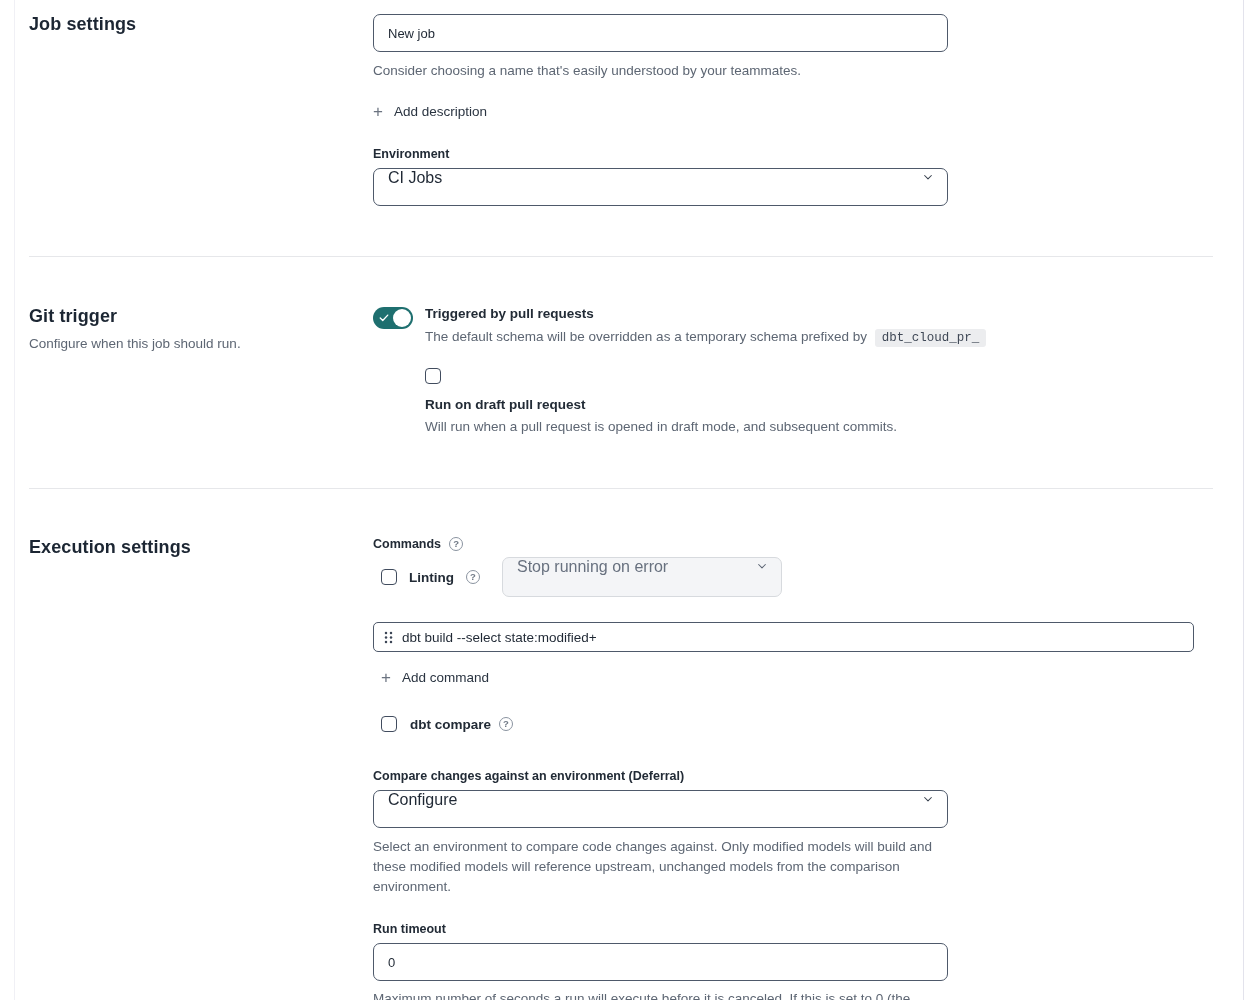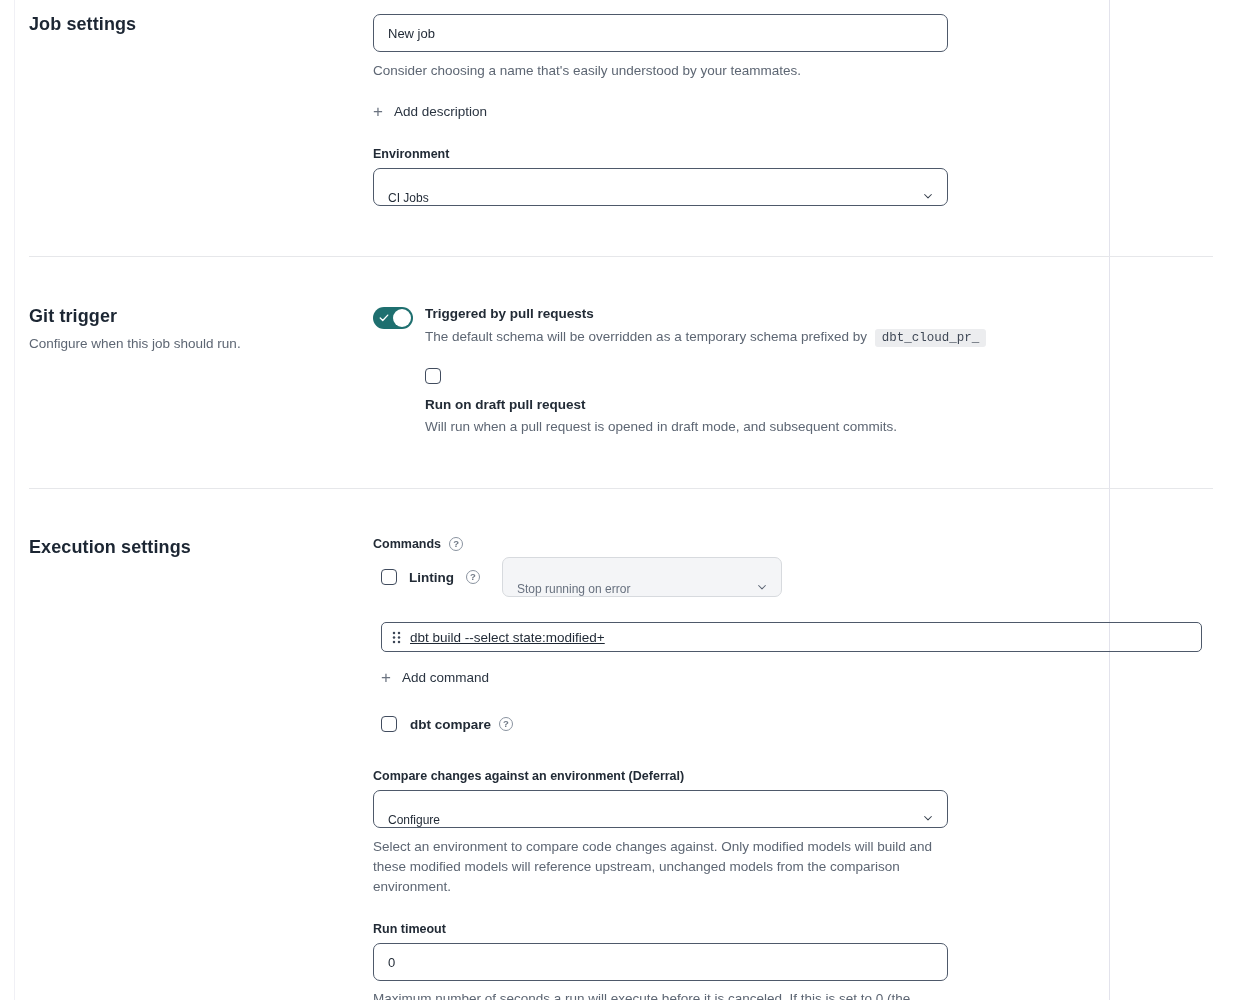--- a/index.html
+++ b/index.html
@@ -1,21 +1,21 @@
 <!DOCTYPE html>
 <html><head>
 <meta charset="utf-8">
 <style>
   * { margin:0; padding:0; box-sizing:border-box; }
   html,body { width:1246px; height:1000px; background:#ffffff; overflow:hidden; }
   body { font-family:"Liberation Sans", sans-serif; color:#1f2834; }
 
   .page {
     margin-left:14px;
-    width:1096px;
+    width:1230px;
     height:1000px;
     border-left:1px solid #f0f0f5;
     border-right:1px solid #e3e3ec;
     padding:0 0 13px 14px;
   }
 
   .section { display:grid; grid-template-columns:344px 1fr; }
   .section-title { font-size:18px; font-weight:700; color:#1c2633; letter-spacing:.1px; }
   .section-subtitle { font-size:13.5px; color:#5d6673; margin-top:9px; }
 
@@ -24,22 +24,22 @@
   .field-label { display:block; font-size:12.5px; font-weight:700; color:#222b36; margin-bottom:7px; }
   .text-input {
     width:575px; height:38px; border:1px solid #4e596a; border-radius:7px;
     padding:0 14px; font-size:13px; color:#1f2834; background:#fff;
     font-family:"Liberation Sans", sans-serif; outline:none; display:block;
   }
   .help { font-size:13.5px; color:#5d6673; line-height:20px; }
 
   .select {
     width:575px; height:38px; border:1px solid #4e596a; border-radius:7px;
-    background:#fff; display:flex; align-items:flex-end; justify-content:space-between;
-    padding:0 13px 0 14px; font-size:12px; color:#1f2834; cursor:pointer;
+    background:#fff; display:flex; align-items:flex-start; justify-content:space-between;
+    padding:0 13px 0 14px; font-size:16px; color:#1f2834; cursor:pointer;
   }
   .select.disabled {
     background:#f4f5f7; border-color:#d7dade; color:#68717f;
     width:280px; height:40px; border-radius:7px;
   }
   .chev { flex:none; display:block; }
 
   .link-btn {
     display:inline-flex; align-items:center; gap:11px; background:none; border:none;
     font-family:"Liberation Sans", sans-serif; font-size:13.5px; color:#2a3441;
@@ -83,23 +83,23 @@
   .check-row { display:flex; gap:13px; margin-top:19px;flex-direction:column; }
   .check-row .checkbox { margin-top:1px; }
 
   
   .sec-3 { padding-top:48px; }
   .commands-label-row { display:flex; gap:8px; margin-bottom:6px; }
   .commands-label-row .field-label { margin-bottom:0; }
   .linting-row { display:flex; align-items:center; gap:12px; margin-left:8px; margin-top:4px; }
   .linting-row .select.disabled { margin-left:10px; }
   .command-row {
-    margin-left:8px; margin-top:25px; width:821px; height:30px;
+    margin-top:25px; width:821px; height:30px;
     border:1px solid #4e596a; border-radius:5px; display:flex; align-items:center;
-    gap:9px; padding:0 10px;text-decoration:underline;
+    gap:9px; padding:0 10px;
   }
   .command-row input {
     border:none; outline:none; flex:1; font-size:13.5px; color:#1f2834;
     font-family:"Liberation Sans", sans-serif; background:transparent; height:100%;
   }
   .drag-handle { cursor:grab; display:flex; align-items:center; }
   .add-cmd { margin-top:17px; margin-left:8px; }
   .compare-row { display:flex; align-items:center; gap:13px; margin-left:8px; margin-top:29px; }
   .deferral-label { margin-top:37px; }
   .deferral-help { margin-top:9px; max-width:578px; }

